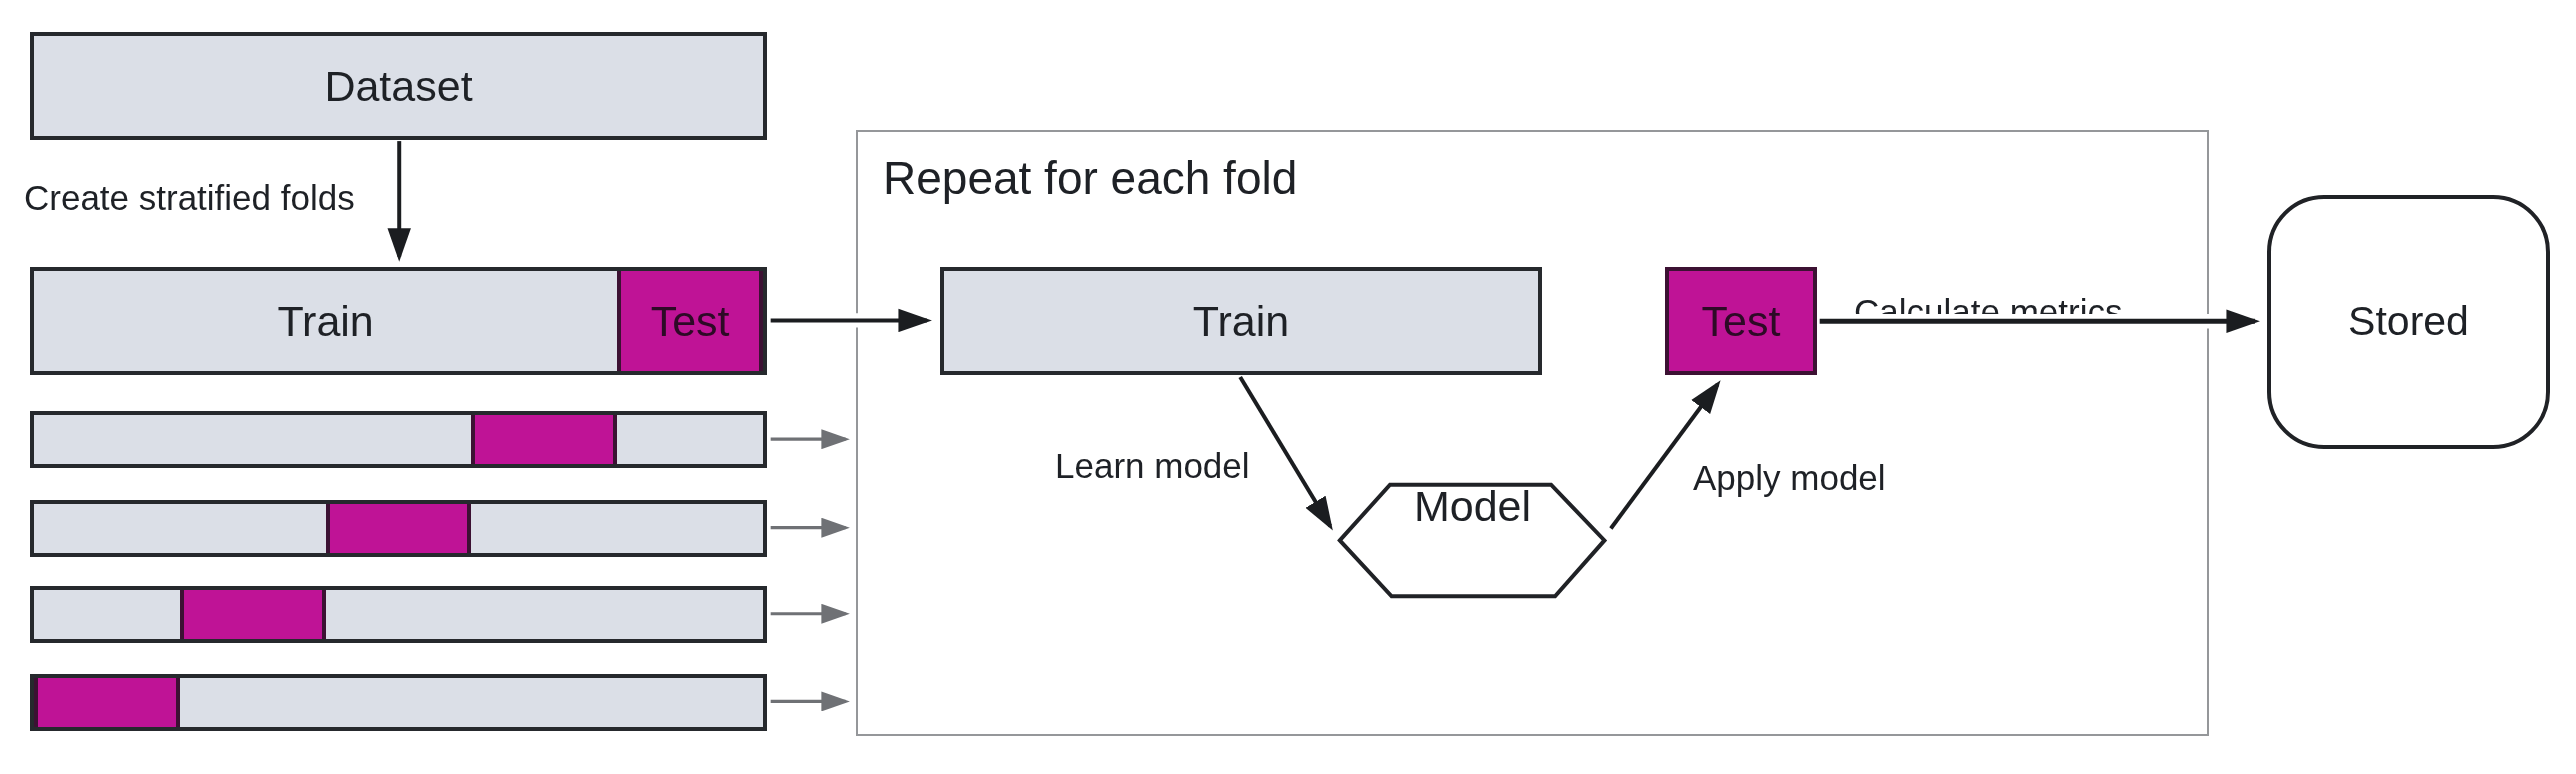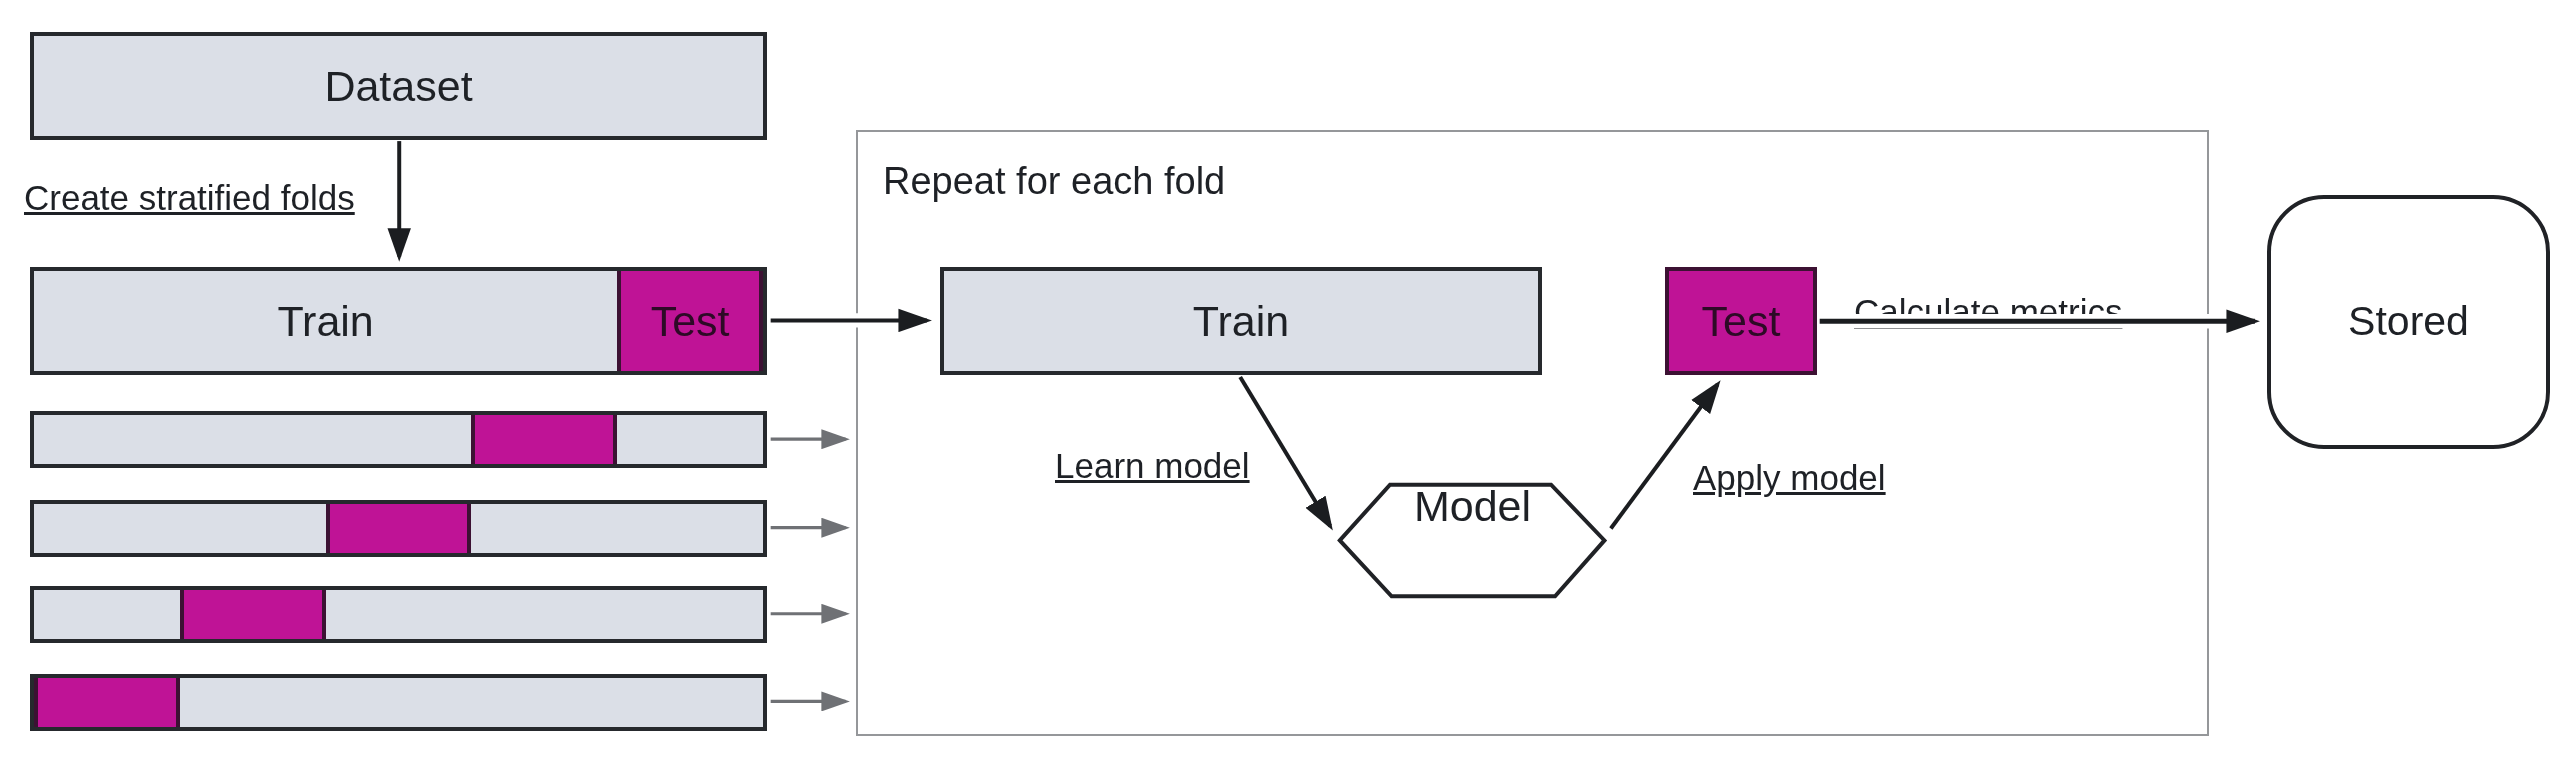--- a/index.html
+++ b/index.html
@@ -19,22 +19,22 @@
   .abs { position: absolute; box-sizing: border-box; }
 
   
   .repeat-box {
     left: 856px; top: 130px; width: 1353px; height: 606px;
     border: 2.4px solid var(--repeat-border, #95979a);
     background: #ffffff;
     z-index: 0;
   }
   .repeat-label {
-    left: 883px; top: 161px;
-    font-size: 38px; line-height: 1.1;
+    left: 883px; top: 153px;
+    font-size: 46px; line-height: 1.1;
     z-index: 1; white-space: nowrap;
   }
 
   
   .gray-box {
     background: var(--bar-fill, #dbdfe7);
     border: 4px solid var(--bar-border, #26292d);
     display: flex; align-items: center; justify-content: center;
     z-index: 1;
   }
@@ -82,21 +82,21 @@
     border: 4px solid var(--shape-border, #202226);
     border-radius: 57px;
     display: flex; flex-direction: row;
     align-items: center; justify-content: center;
     z-index: 1;
     font-size: 41px; line-height: 1.5; text-align: center;
   }
 
   
   .annot {
-    font-size: 35px; line-height: 1.1; white-space: nowrap; z-index: 1; text-decoration: underline;
+    font-size: 35px; line-height: 1.1; white-space: nowrap; z-index: 1;
   }
   .create-label { left: 24px;   top: 179px; }
   .learn-label  { left: 1055px; top: 447px; }
   .apply-label  { left: 1693px; top: 447px; margin-top: 12px; }
   .calc-label   { left: 1854px; top: 265px; margin-top: 28px; }
 
   
   .model-label {
     left: 1340px; top: 485px; width: 265px; height: 112px;
     display: flex; align-items: flex-start; justify-content: center;

